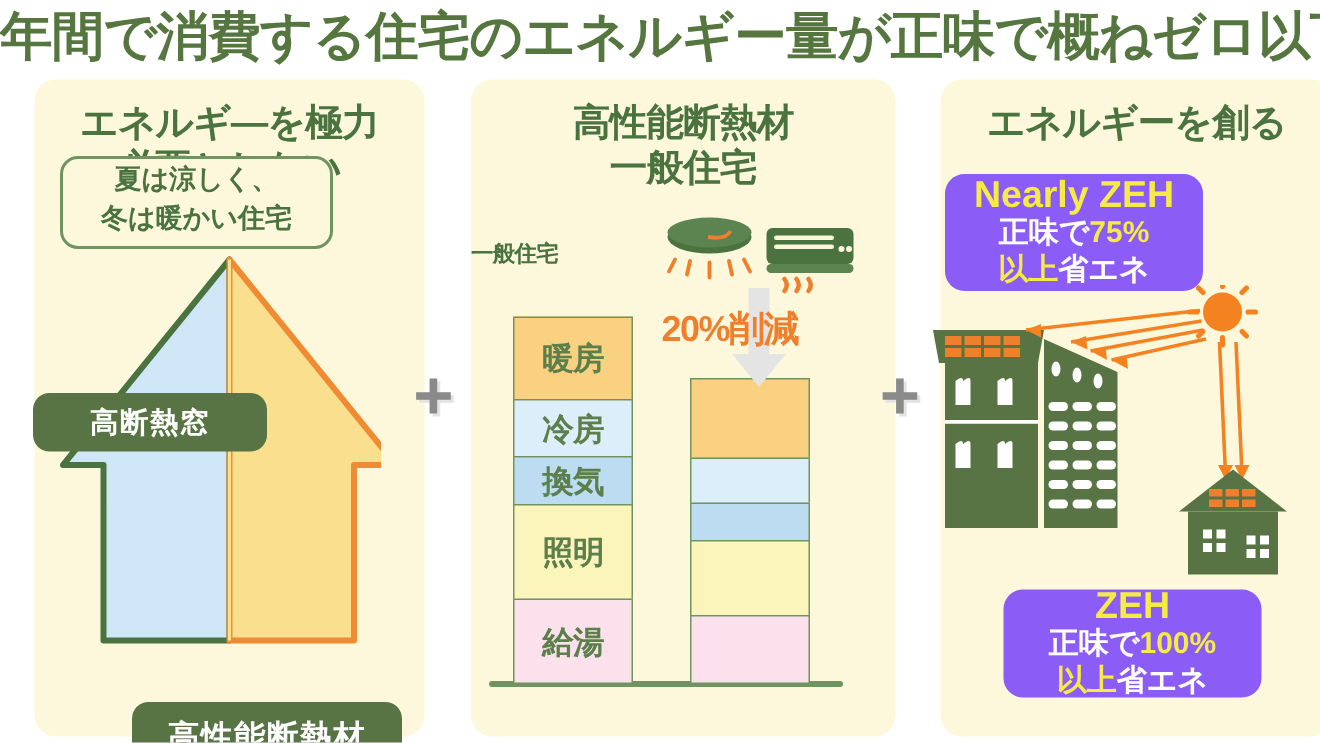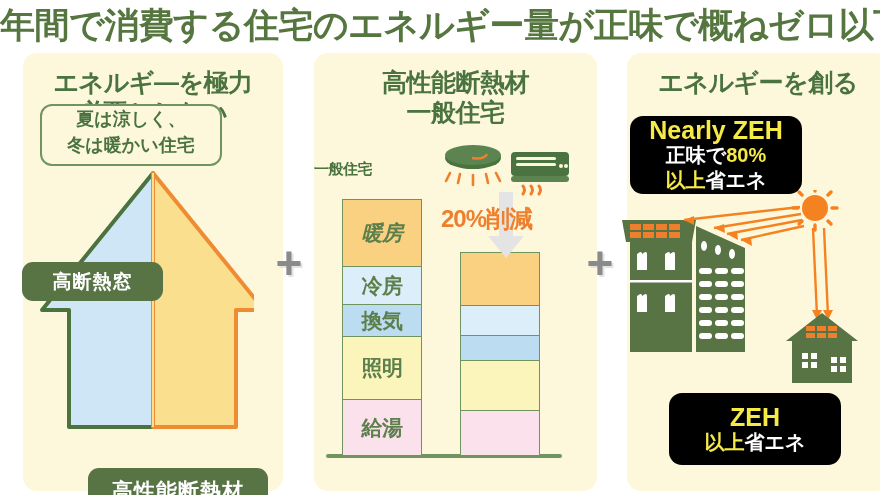--- a/index.html
+++ b/index.html
@@ -61,21 +61,21 @@
   }
 
   .arrow-wrap { position: absolute; left: 14px; top: 165px; width: 240px; height: 270px; }
 
   .tag {
     position: absolute; background: #587344; border-radius: 11px;
     color: #ffffff; font-weight: bold;
     display: flex; align-items: center; justify-content: center;
     letter-spacing: 1px;
   }
-  #tag-window { left: 22px; top: 262px; width: 141px; height: 39px; font-size: 19px; }
+  #tag-window { left: 22px; top: 262px; width: 156px; height: 39px; font-size: 19px; }
   #tag-insul  { left: 88px; top: 432px; width: 180px; height: 46px; font-size: 21px; margin-top: 36px; }
 
   .arrow-center-text {
     position: absolute; left: 14px; top: 336px; width: 240px;
     text-align: center; color: #4a7340;
     font-size: 22px; font-weight: bold; line-height: 30px; letter-spacing: -0.5px;
     pointer-events: none;
   }
 
   
@@ -101,21 +101,21 @@
   }
   .reduce-text {
     position: absolute; left: 441px; top: 203px;
     color: #ee7f2d; font-size: 24px; font-weight: bold; letter-spacing: -1px;
     z-index: 3; white-space: nowrap;
   }
   .down-arrow { position: absolute; left: 487px; top: 192px; width: 38px; height: 68px; z-index: 2; }
 
   
   .zeh-box {
-    position: absolute; background: #000000; border-radius: 13px;
+    position: absolute; background: #8b5cf6; border-radius: 13px;
     display: flex; flex-direction: column; align-items: center; justify-content: center;
     color: #ffffff; font-weight: bold;
   }
   #box-nearly { left: 630px; top: 116px; width: 172px; height: 78px; }
   #box-zeh    { left: 669px; top: 393px; width: 172px; height: 72px; }
   .zeh-title { color: #f5ea46; font-size: 25px; line-height: 26px; letter-spacing: 0; }
   .zeh-l2 { font-size: 20px; line-height: 25px; }
   .zeh-l3 { font-size: 20px; line-height: 25px; }
   .hl { color: #f5ea46; }
   .art3 { position: absolute; left: 612px; top: 190px; width: 262px; height: 210px; }
@@ -203,21 +203,21 @@
     <svg width="38" height="68" viewBox="0 0 38 68">
       <polygon points="12,0 26,0 26,44 37,44 19,66 1,44 12,44" fill="#e4e4e4"></polygon>
     </svg>
   </div>
   <div class="reduce-text">20%削減</div>
 
   <div class="chart">
     <div class="baseline"></div>
 
     <div class="bar" id="bar-left">
-      <div class="seg" style="height: 68px; background: rgb(250, 209, 128); font-style: italic;">暖房</div>
+      <div class="seg" style="height: 56px; background: rgb(250, 209, 128);">暖房</div>
       <div class="seg" style="height: 40px; background: rgb(221, 238, 251);">冷房</div>
       <div class="seg" style="height: 33px; background: rgb(188, 220, 242);">換気</div>
       <div class="seg" style="height: 65px; background: rgb(251, 244, 187); text-align: center;">照明</div>
       <div class="seg" style="height: 57px; background: rgb(251, 225, 236);">給湯</div>
     </div>
 
     <div class="bar" id="bar-right">
       <div class="seg" style="height: 54px; background: rgb(250, 209, 128);"></div>
       <div class="seg" style="height: 32px; background: rgb(221, 238, 251);"></div>
       <div class="seg" style="height: 26px; background: rgb(188, 220, 242);"></div>
@@ -335,22 +335,23 @@
             <rect x="228" y="167" width="6" height="6"></rect>
           <rect x="219" y="176" width="6" height="6"></rect>
             <rect x="228" y="176" width="6" height="6"></rect>
         </g>
       </g>
     </svg>
   </div>
 
   <div class="zeh-box" id="box-nearly">
     <div class="zeh-title">Nearly ZEH</div>
-    <div class="zeh-l2 nowrap"><span>正味で</span><span class="hl">80%</span></div>
+    <div class="zeh-l2 nowrap"><span>正味で</span><span class="hl">75%</span></div>
     <div class="zeh-l3 nowrap"><span class="hl">以上</span><span>省エネ</span></div>
   </div>
 
   <div class="zeh-box" id="box-zeh">
     <div class="zeh-title">ZEH</div>
+    <div class="zeh-l2 nowrap"><span>正味で</span><span class="hl">100%</span></div>
     <div class="zeh-l3 nowrap"><span class="hl">以上</span><span>省エネ</span></div>
   </div>
 
 </div>
 
 </body></html>

